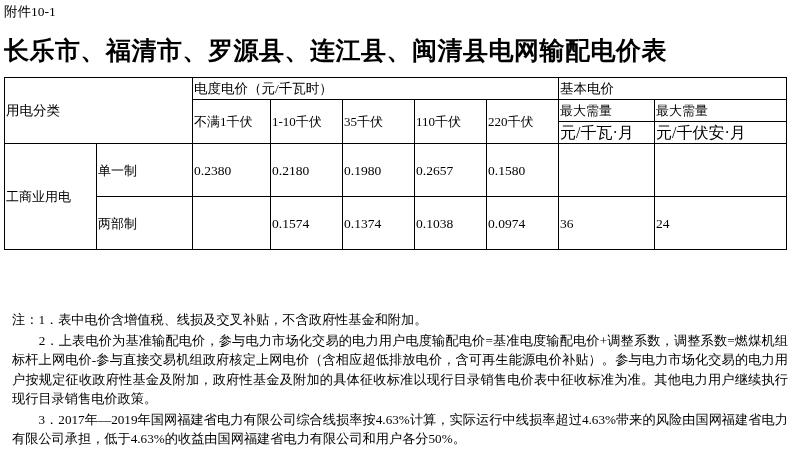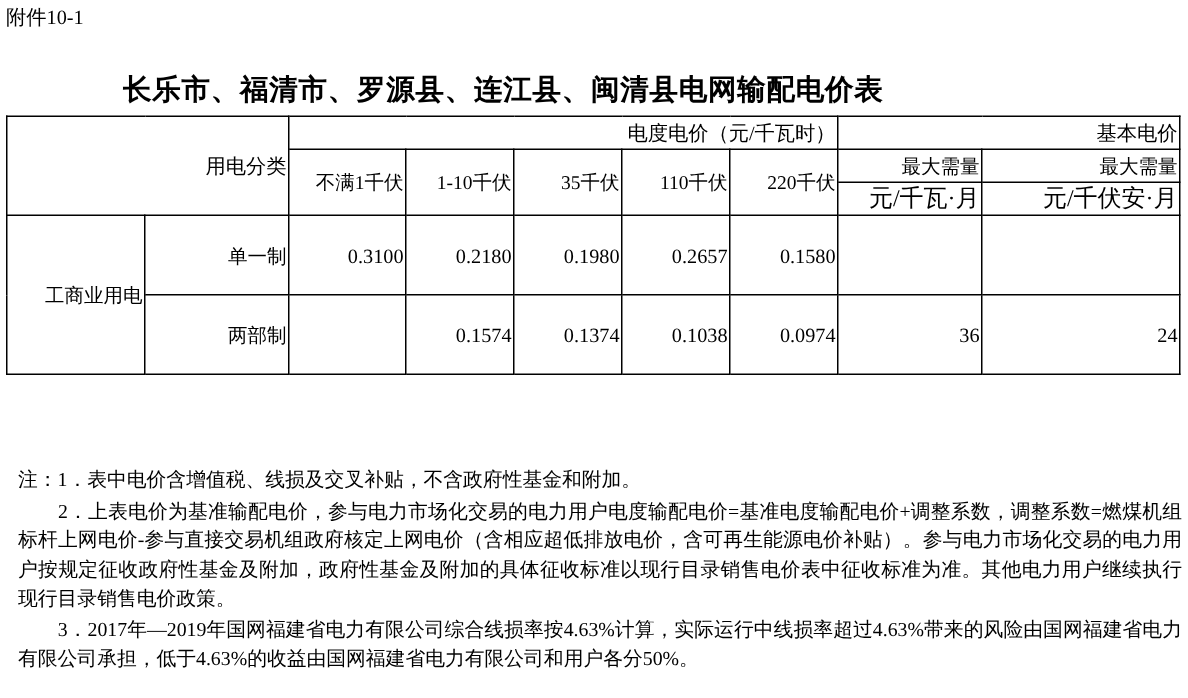--- a/index.html
+++ b/index.html
@@ -25,41 +25,41 @@
     left: 4px;
     top: 4px;
     font-size: 13.5px;
     line-height: 16px;
     color: #000;
     font-family: "Liberation Serif", serif;
   }
   .doc-title {
     position: absolute;
     left: 0;
-    top: 47px;
+    top: 34px;
     width: 671px;
     text-align: center;
-    font-size: 19px;
+    font-size: 25px;
     font-weight: bold;
     letter-spacing: 0.5px;
     font-family: "Liberation Serif", serif;
   }
   table.rate-table {
     position: absolute;
     left: 4px;
     top: 77px;
     width: 782px;
     border-collapse: collapse;
     table-layout: fixed;
     font-size: 13px;
     font-family: "Liberation Serif", serif;
   }
   table.rate-table td {
     border: 1px solid #000000;
-    text-align: right;
+    text-align: left;
     vertical-align: middle;
     padding: 2px 1px;
     line-height: 17px;
   }
   .cat-head {
     font-size: 13.5px;
   }
   .grp-head {
     font-size: 13.5px;
   }
@@ -125,21 +125,21 @@
         <td>最大需量</td>
         <td>最大需量</td>
       </tr>
       <tr>
         <td class="unit-cell">元/千瓦·月</td>
         <td class="unit-cell">元/千伏安·月</td>
       </tr>
       <tr>
         <td class="rowname tall" rowspan="2">工商业用电</td>
         <td class="rowname tall">单一制</td>
-        <td class="num">0.3100</td>
+        <td class="num">0.2380</td>
         <td class="num">0.2180</td>
         <td class="num">0.1980</td>
         <td class="num">0.2657</td>
         <td class="num">0.1580</td>
         <td class="num"></td>
         <td class="num"></td>
       </tr>
       <tr>
         <td class="rowname tall">两部制</td>
         <td class="num"></td>

